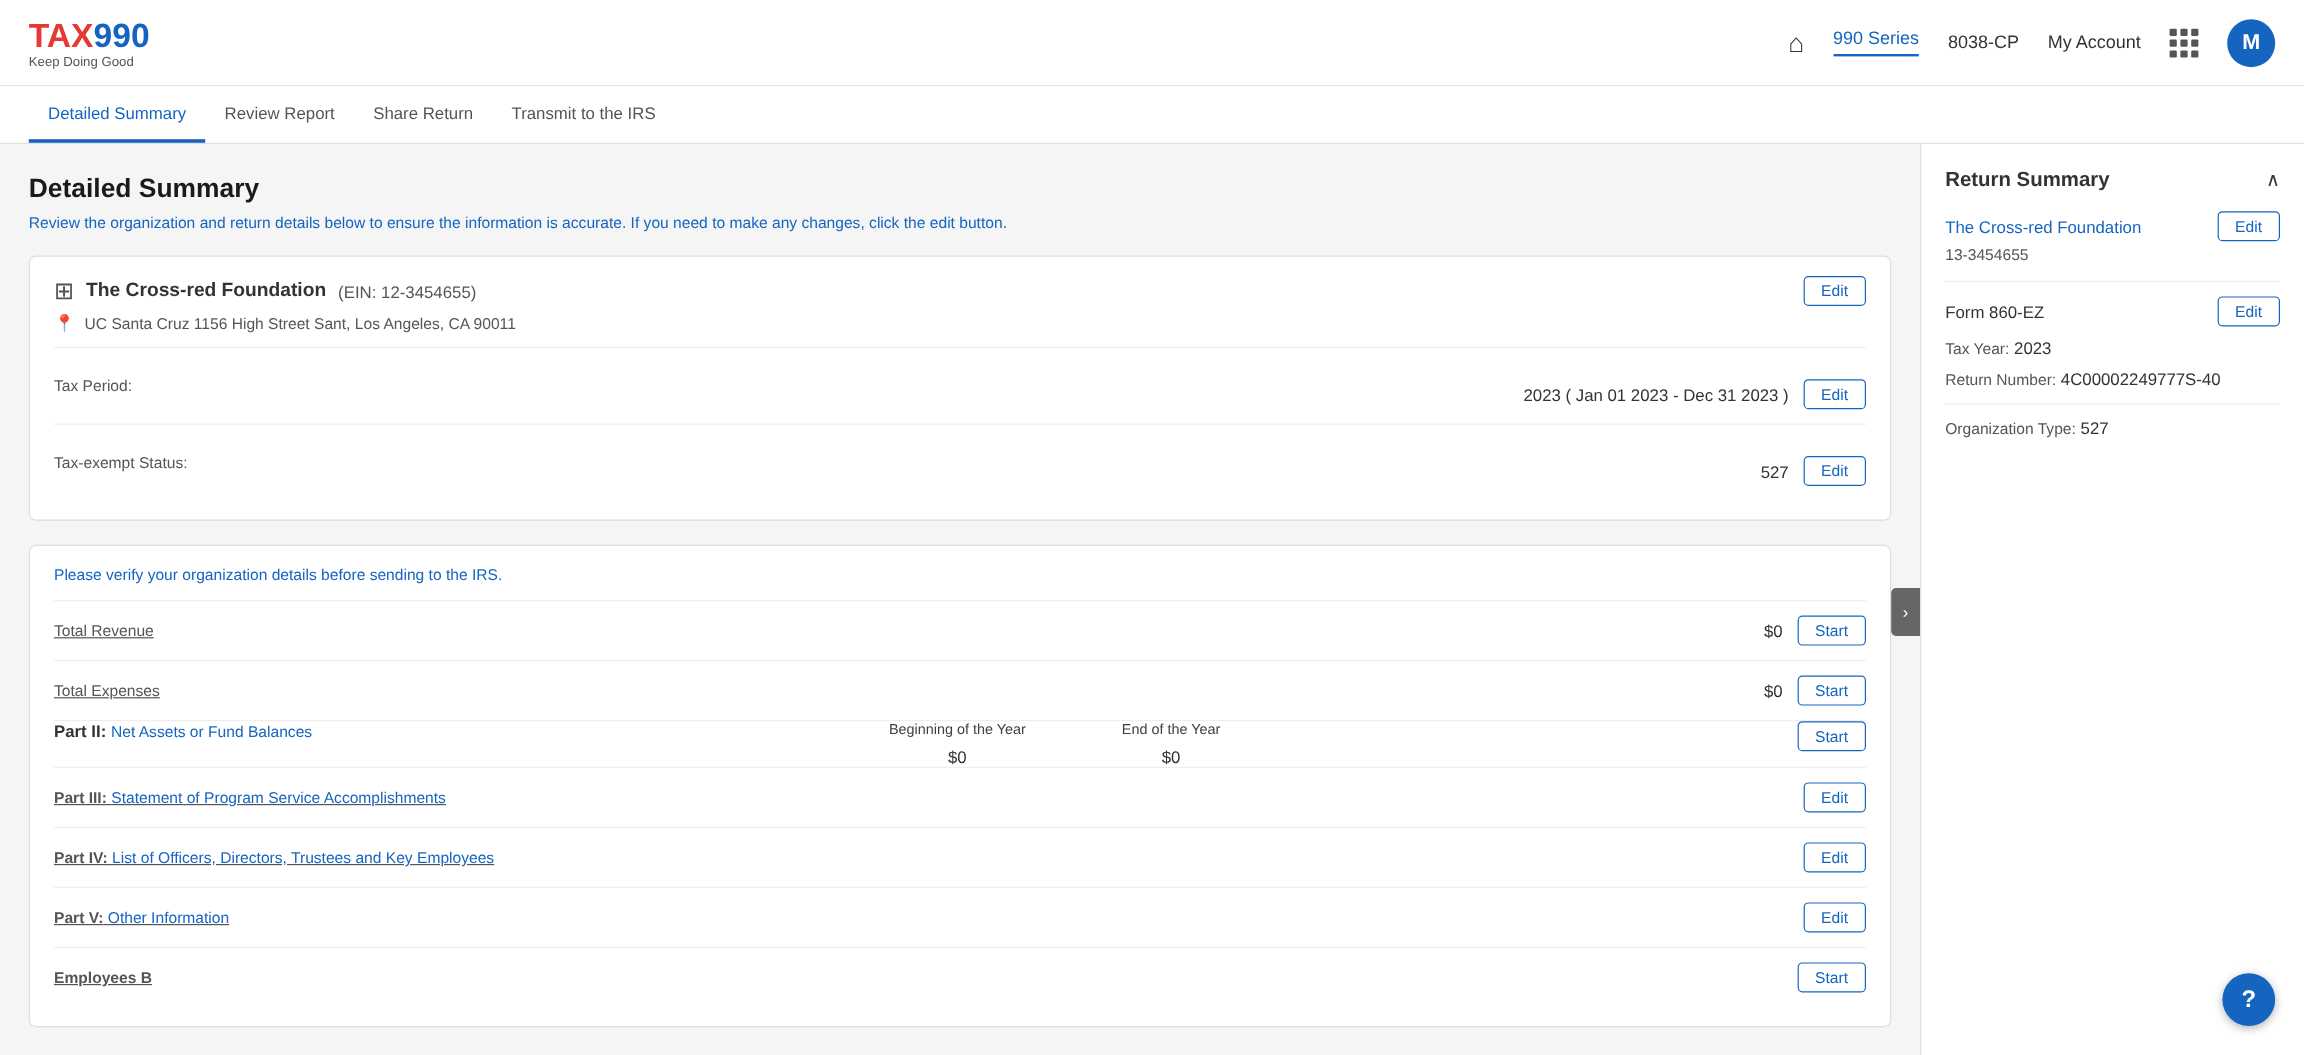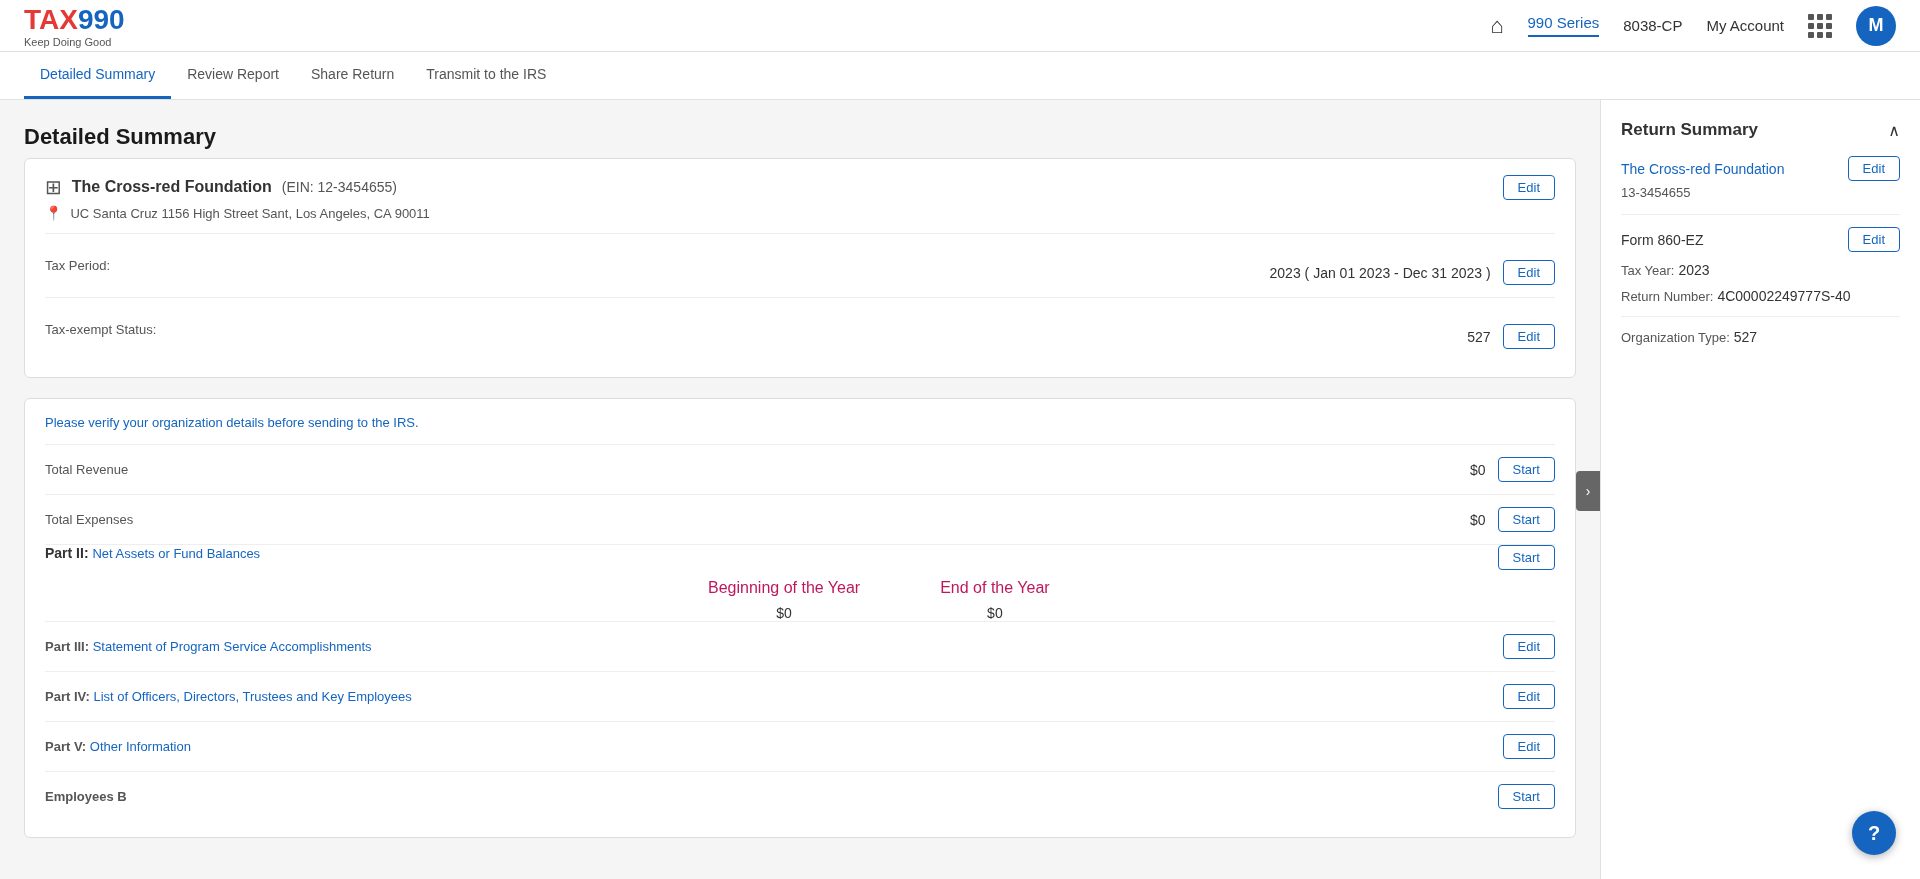--- a/index.html
+++ b/index.html
@@ -5,21 +5,21 @@
     * { box-sizing: border-box; margin: 0; padding: 0; }
     body { font-family: Arial, sans-serif; font-size: 14px; color: #333; background: #f5f5f5; }
 
     
     .header {
       display: flex;
       align-items: center;
       justify-content: space-between;
       background: #fff;
       padding: 0 24px;
-      height: 52px;
+      height: 72px;
       border-bottom: 1px solid #e0e0e0;
     }
     .logo-area { display: flex; flex-direction: column; }
     .logo-text { font-size: 28px; font-weight: bold; color: #1a1a1a; }
     .logo-text span.tax { color: #e53935; }
     .logo-text span.nine { color: #1565c0; }
     .logo-tagline { font-size: 11px; color: #555; }
     .header-right { display: flex; align-items: center; gap: 24px; }
     .nav-link { font-size: 15px; color: #333; text-decoration: none; cursor: pointer; }
     .nav-link.active { color: #1565c0; border-bottom: 2px solid #1565c0; padding-bottom: 4px; }
@@ -146,21 +146,21 @@
       color: #1565c0;
       margin-bottom: 14px;
     }
     .section-row {
       display: flex;
       align-items: center;
       justify-content: space-between;
       padding: 12px 0;
       border-top: 1px solid #eee;
     }
-    .section-label { font-size: 13px; color: #555; }
+    .section-label { font-size: 13px; color: #555; text-decoration: underline; }
     .section-value-group { display: flex; align-items: center; gap: 12px; }
     .section-value { font-size: 14px; color: #333; }
 
     .part-label { font-weight: bold; }
     .part-sub { font-size: 13px; color: #1565c0; }
 
     .net-assets-row {
       display: flex;
       align-items: flex-start;
       justify-content: space-between;
@@ -168,21 +168,21 @@
       border-top: 1px solid #eee;
     }
     .net-assets-mid {
       display: flex;
       gap: 80px;
       align-items: flex-start;
       flex: 1;
       justify-content: center;
     }
     .net-assets-col { text-align: center; }
-    .net-assets-col-label { font-size: 16px; color: #be185d; margin-bottom: 8px; margin-top: 34px; }
+    .net-assets-col-label { font-size: 12px; color: #404040; margin-bottom: 8px; }
     .net-assets-col-value { font-size: 14px; color: #333; }
     .net-assets-right { display: flex; align-items: flex-start; }
 
     
     .sidebar {
       width: 320px;
       background: #fff;
       border-left: 1px solid #e0e0e0;
       padding: 20px;
     }
@@ -295,20 +295,21 @@
   </div>
   <div class="tab">
     <span>Transmit to the IRS</span>
   </div>
 </nav>
 
 <div class="main-layout relative">
 
   <div class="content-area">
     <h1 class="page-title">Detailed Summary</h1>
+    <p class="page-subtitle">Review the organization and return details below to ensure the information is accurate. If you need to make any changes, click the edit button.</p>
 
     <div class="card">
       <div class="org-header">
         <div>
           <div class="org-name-row">
             <span class="org-icon">⊞</span>
             <span class="org-name">The Cross-red Foundation</span>
             <span class="org-ein">(EIN: 12-3454655)</span>
           </div>
           <div class="org-address-row">

